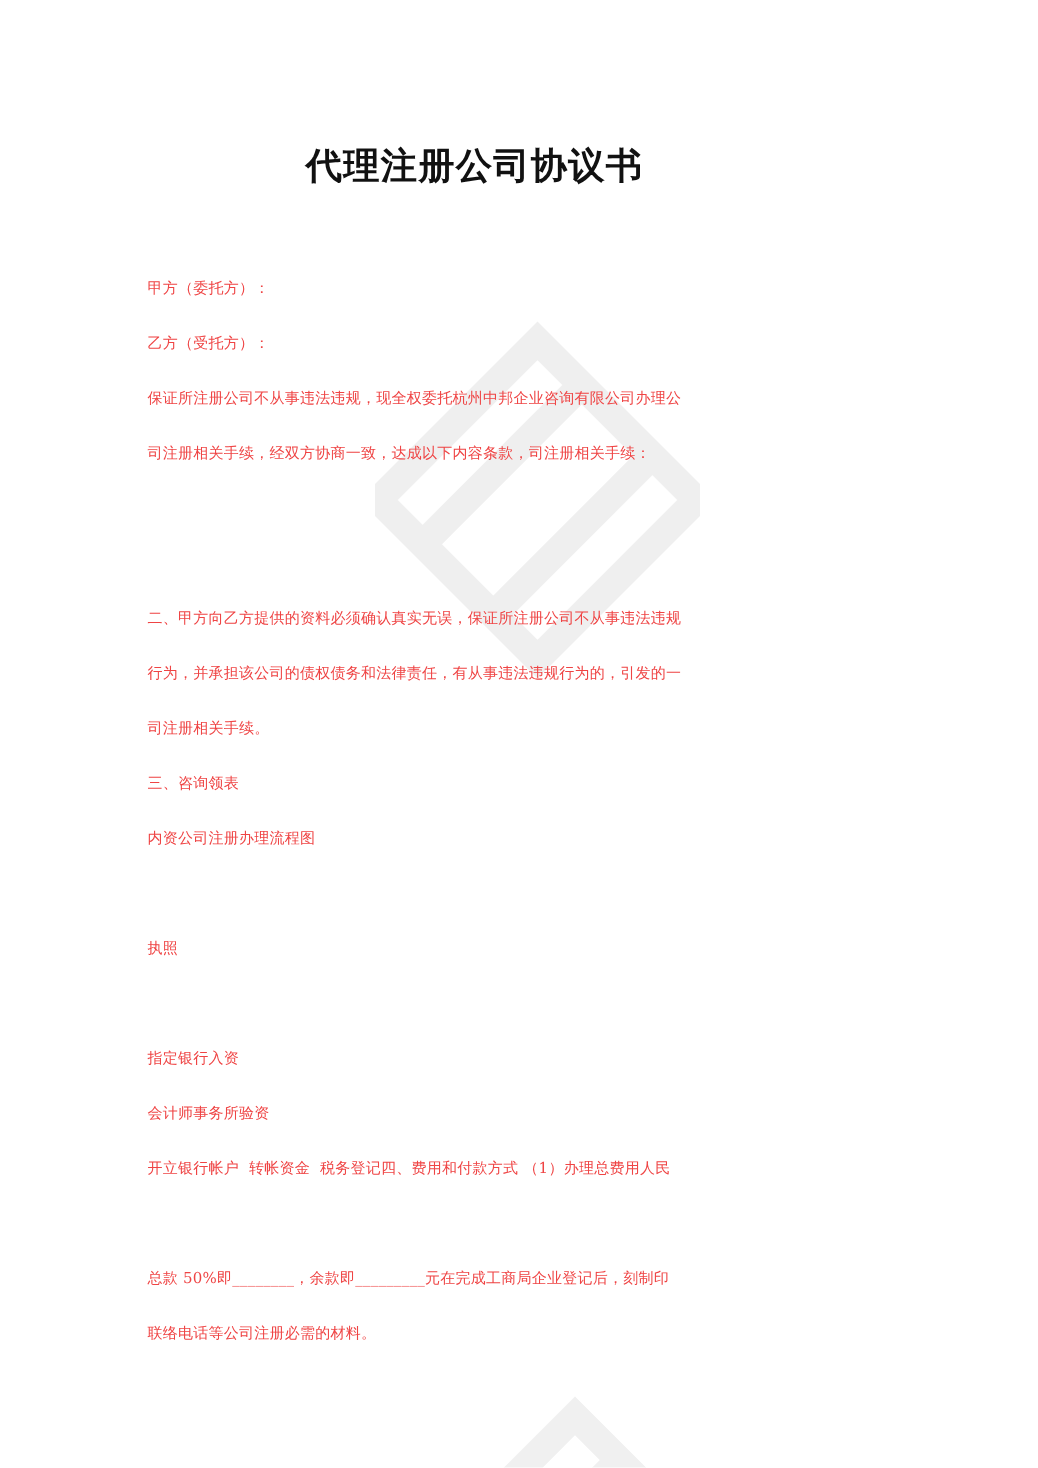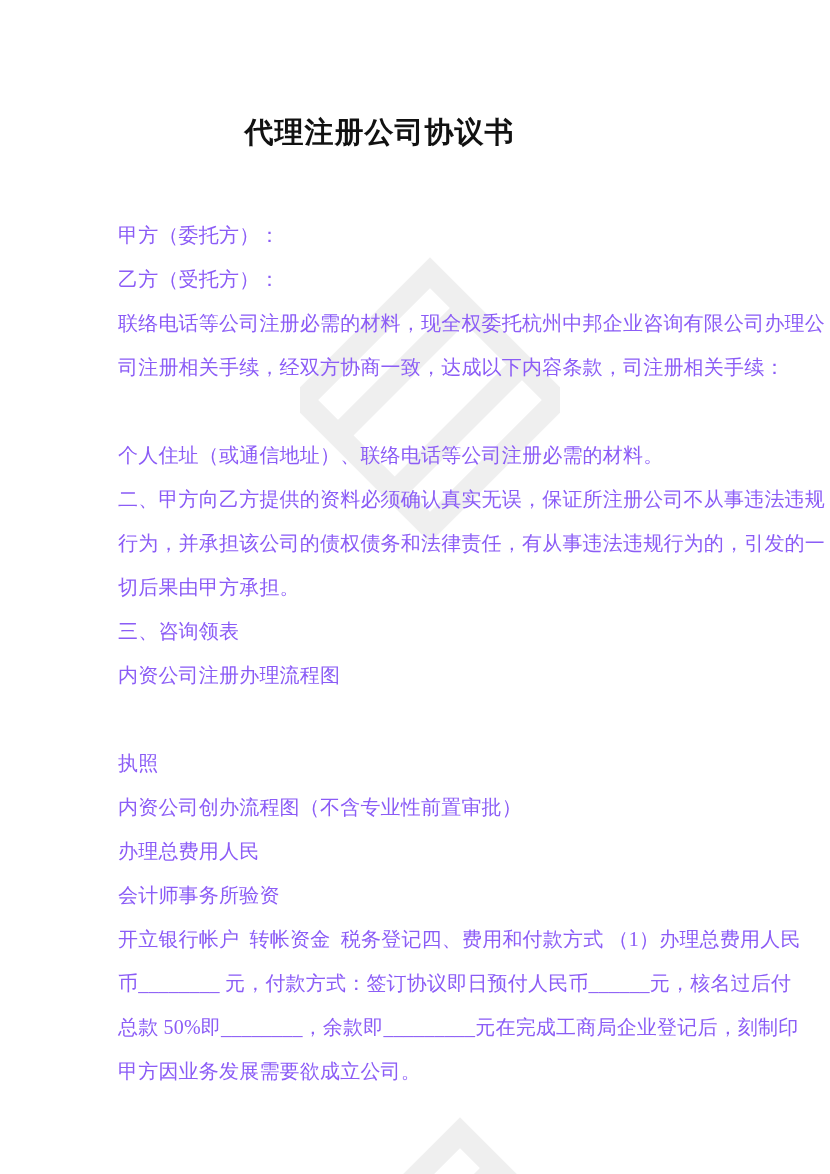--- a/index.html
+++ b/index.html
@@ -1,21 +1,21 @@
 <!DOCTYPE html>
 <html><head>
 <meta charset="utf-8">
 <style>
   html, body { margin: 0; padding: 0; background: #ffffff; }
   body { width: 830px; height: 1174px; position: relative; overflow: hidden;
          font-family: "DejaVu Serif", "Liberation Serif", serif; color: #1a1a1a; }
   .page { position: absolute; left: 0; top: 0; width: 830px; height: 1174px; }
   .title { position: absolute; left: 0; top: 113px; width: 759px; text-align: center;
            font-size: 29px; font-weight: bold; letter-spacing: 1px; color: #111; }
-  .line { position: absolute; left: 118px; font-size: 20px; white-space: pre; color: #8b5cf6; letter-spacing: 0.2px; font-family: Liberation Serif, serif; }
+  .line { position: absolute; left: 118px; font-size: 12px; white-space: pre; color: #ef4444; letter-spacing: 0.2px; }
   .watermark { position: absolute; opacity: 0.06; pointer-events: none; }
 </style>
 </head>
 <body>
 
 <div class="page">
 
   <svg class="watermark" style="left:300px; top:250px;" width="260" height="300" viewBox="0 0 260 300">
     <g transform="rotate(45 130 150)" fill="none" stroke="#000" stroke-width="22">
       <rect x="40" y="60" width="180" height="180"></rect>
@@ -27,30 +27,27 @@
     <g transform="rotate(45 130 150)" fill="none" stroke="#000" stroke-width="22">
       <rect x="40" y="60" width="180" height="180"></rect>
       <line x1="90" y1="60" x2="90" y2="240"></line>
     </g>
   </svg>
 
   <div class="title">代理注册公司协议书</div>
 
   <div class="line" style="top:222px">甲方（委托方）：</div>
   <div class="line" style="top:266px">乙方（受托方）：</div>
-  <div class="line" style="top:310px">联络电话等公司注册必需的材料，现全权委托杭州中邦企业咨询有限公司办理公</div>
+  <div class="line" style="top:310px">保证所注册公司不从事违法违规，现全权委托杭州中邦企业咨询有限公司办理公</div>
   <div class="line" style="top:354px">司注册相关手续，经双方协商一致，达成以下内容条款，司注册相关手续：</div>
-  <div class="line" style="top:442px">个人住址（或通信地址）、联络电话等公司注册必需的材料。</div>
   <div class="line" style="top:530px">行为，并承担该公司的债权债务和法律责任，有从事违法违规行为的，引发的一</div>
   <div class="line" style="top:486px">二、甲方向乙方提供的资料必须确认真实无误，保证所注册公司不从事违法违规</div>
-  <div class="line" style="top:574px">切后果由甲方承担。</div>
+  <div class="line" style="top:574px">司注册相关手续。</div>
   <div class="line" style="top:618px">三、咨询领表</div>
   <div class="line" style="top:662px">内资公司注册办理流程图</div>
   <div class="line" style="top:750px">执照</div>
-  <div class="line" style="top:794px">内资公司创办流程图（不含专业性前置审批）</div>
-  <div class="line" style="top:838px">办理总费用人民</div>
+  <div class="line" style="top:838px">指定银行入资</div>
   <div class="line" style="top:882px">会计师事务所验资</div>
   <div class="line" style="top:926px">开立银行帐户  转帐资金  税务登记四、费用和付款方式 （1）办理总费用人民</div>
-  <div class="line" style="top:970px">币________ 元，付款方式：签订协议即日预付人民币______元，核名过后付</div>
   <div class="line" style="top:1014px">总款 50%即________，余款即_________元在完成工商局企业登记后，刻制印</div>
-  <div class="line" style="top:1058px">甲方因业务发展需要欲成立公司。</div>
+  <div class="line" style="top:1058px">联络电话等公司注册必需的材料。</div>
 
 </div>
 
 </body></html>

